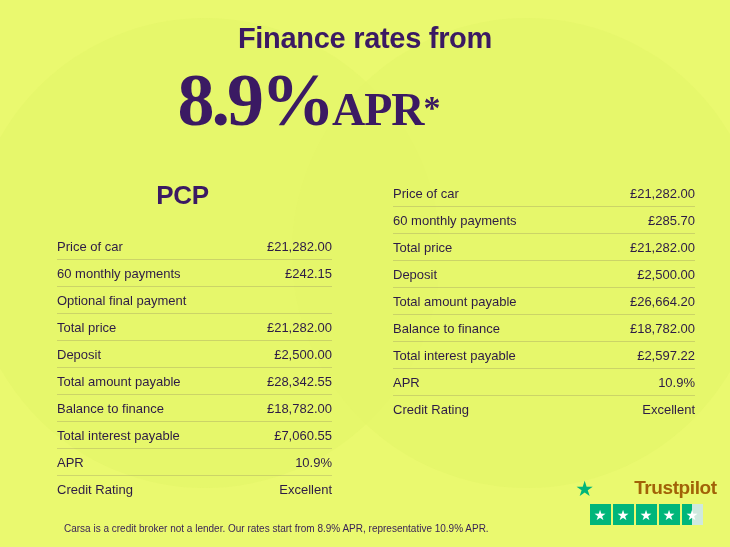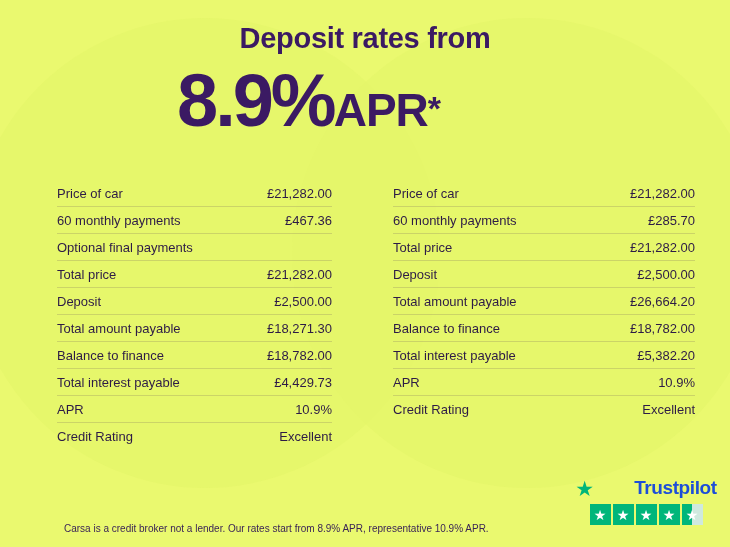--- a/index.html
+++ b/index.html
@@ -57,20 +57,21 @@
     letter-spacing: -0.3px;
   }
   .rate-line {
     position: absolute;
     top: 58px;
     left: 0;
     width: 618px;
     text-align: center;
     color: #3b1a63;
     white-space: nowrap;
+    font-family: Liberation Serif, serif;
   }
   .rate-big {
     font-size: 74px;
     font-weight: bold;
     letter-spacing: -3px;
     vertical-align: baseline;
   }
   .rate-apr {
     font-size: 46px;
     font-weight: bold;
@@ -164,21 +165,21 @@
     margin-bottom: 5px;
   }
   .tp-star-main {
     color: #00b67a;
     font-size: 21px;
     line-height: 1;
   }
   .tp-word {
     font-size: 19px;
     font-weight: bold;
-    color: #1d4ed8;
+    color: #a16207;
     letter-spacing: -0.4px;
     margin-left: 36px;
   }
   .tp-stars {
     display: flex;
     gap: 2px;
     justify-content: center;
   }
   .tp-box {
     width: 21px;
@@ -199,61 +200,62 @@
 </style>
 </head>
 <body>
 
 <div class="page">
   <div class="circle circle-left"></div>
   <div class="circle circle-right"></div>
 
   <div class="content">
 
-    <div class="headline">Deposit rates from</div>
+    <div class="headline">Finance rates from</div>
 
     <div class="rate-line">
       <span class="rate-big">8.9%</span><span class="rate-apr">APR</span><span class="rate-star">*</span>
     </div>
 
     <div class="columns">
 
       <div class="col col-pcp">
+        <div class="col-title">PCP</div>
         <div class="table">
           <div class="row">
             <span class="label">Price of car</span>
             <span class="value">£21,282.00</span>
           </div>
           <div class="row bold">
             <span class="label">60 monthly payments</span>
-            <span class="value">£467.36</span>
+            <span class="value">£242.15</span>
           </div>
           <div class="row empty-value">
-            <span class="label">Optional final payments</span>
+            <span class="label">Optional final payment</span>
             <span class="value"></span>
           </div>
           <div class="row">
             <span class="label">Total price</span>
             <span class="value">£21,282.00</span>
           </div>
           <div class="row">
             <span class="label">Deposit</span>
             <span class="value">£2,500.00</span>
           </div>
           <div class="row">
             <span class="label">Total amount payable</span>
-            <span class="value">£18,271.30</span>
+            <span class="value">£28,342.55</span>
           </div>
           <div class="row">
             <span class="label">Balance to finance</span>
             <span class="value">£18,782.00</span>
           </div>
           <div class="row">
             <span class="label">Total interest payable</span>
-            <span class="value">£4,429.73</span>
+            <span class="value">£7,060.55</span>
           </div>
           <div class="row">
             <span class="label">APR</span>
             <span class="value">10.9%</span>
           </div>
           <div class="row">
             <span class="label">Credit Rating</span>
             <span class="value">Excellent</span>
           </div>
         </div>
@@ -280,21 +282,21 @@
           <div class="row">
             <span class="label">Total amount payable</span>
             <span class="value">£26,664.20</span>
           </div>
           <div class="row">
             <span class="label">Balance to finance</span>
             <span class="value">£18,782.00</span>
           </div>
           <div class="row">
             <span class="label">Total interest payable</span>
-            <span class="value">£5,382.20</span>
+            <span class="value">£2,597.22</span>
           </div>
           <div class="row">
             <span class="label">APR</span>
             <span class="value">10.9%</span>
           </div>
           <div class="row">
             <span class="label">Credit Rating</span>
             <span class="value">Excellent</span>
           </div>
         </div>

